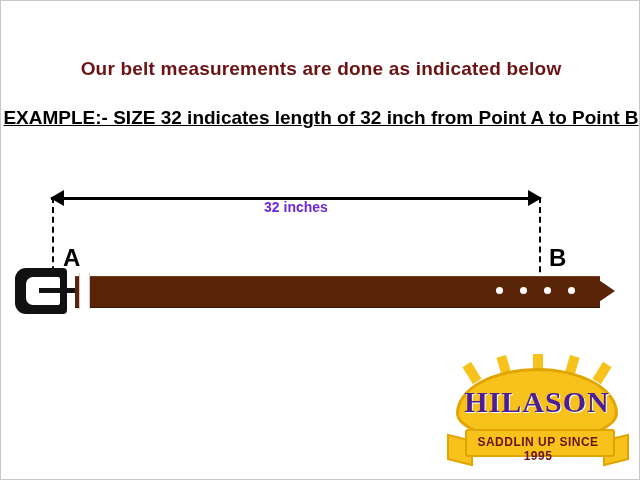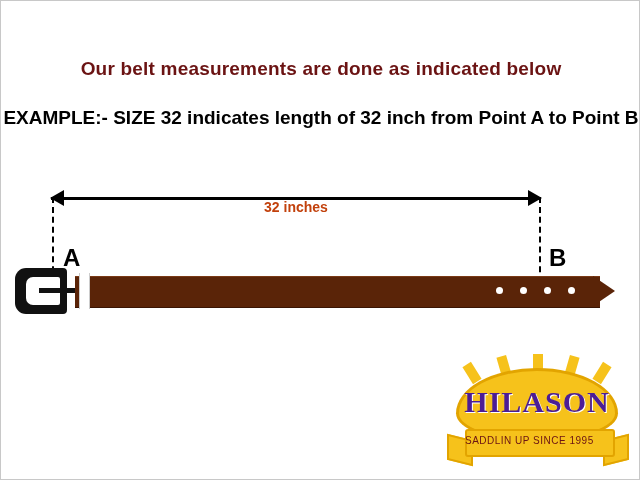--- a/index.html
+++ b/index.html
@@ -35,21 +35,21 @@
   .subline {
     position: absolute;
     left: 0;
     width: 640px;
     text-align: center;
     color: #000000;
     font-weight: bold;
     font-size: 19px;
     line-height: 26px;
   }
-  .subline.l2 { top: 104px; }
+  .subline.l2 { top: 104px; text-decoration: underline; }
 
   
   .arrow-wrap {
     position: absolute;
     left: 50px;
     top: 188px;
     width: 490px;
     height: 18px;
   }
   .arrow-line {
@@ -77,21 +77,21 @@
     border-left: 14px solid #000;
   }
   .arrow-label {
     position: absolute;
     left: 0;
     top: 198px;
     width: 590px;
     text-align: center;
     font-size: 14px;
     font-weight: bold;
-    color: #c2410c;
+    color: #6d28d9;
   }
 
   
   .dashed {
     position: absolute;
     width: 0;
     border-left: 2px dashed #000;
   }
   .dashed.left  { left: 51px;  top: 196px; height: 85px; }
   .dashed.right { left: 538px; top: 196px; height: 85px; }
@@ -235,22 +235,23 @@
     background: #f6c21b;
     border: 2px solid #e2a400;
   }
   .logo-banner-tail-l { left: 6px; transform: skewY(14deg); }
   .logo-banner-tail-r { left: 162px; transform: skewY(-14deg); }
   .logo-banner-text {
     position: absolute;
     left: 24px;
     top: 72px;
     width: 146px;
-    font-size: 10px;
-    font-weight: normal;
+    text-align: center;
+    font-size: 12px;
+    font-weight: bold;
     color: #6b1313;
     letter-spacing: 0.5px;
   }
 </style>
 </head>
 <body>
 
 <div id="page">
 
   <div class="headline l1">Our belt measurements are done as indicated below</div>

